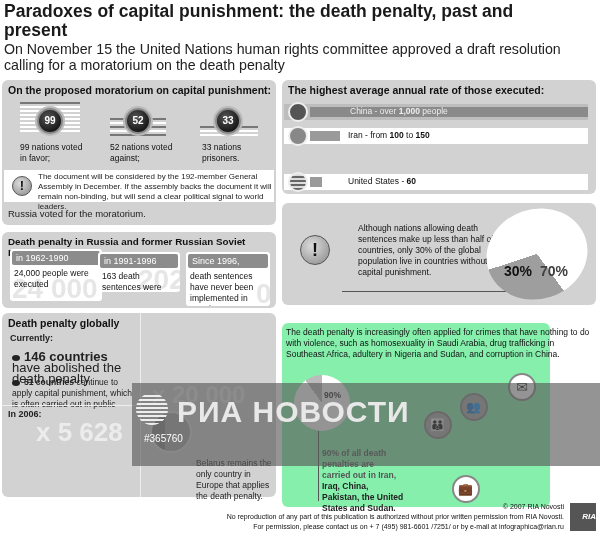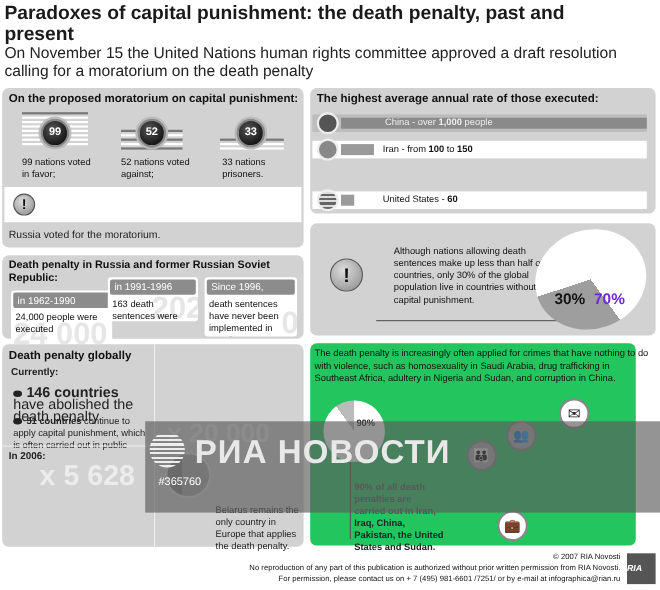--- a/index.html
+++ b/index.html
@@ -75,20 +75,21 @@
       <div class="stripe"></div>
   </div>
   <div class="badge" style="left:213px;top:28px;">33</div>
   <div class="vote-lbl" style="left:200px;top:62px;">
     <div>33 nations</div>
       <div>prisoners.</div>
   </div>
 
   <div style="position:absolute;left:2px;top:90px;width:270px;height:32px;background:#fff;"></div>
   <div class="warn" style="left:10px;top:96px;">!</div>
+  <div class="small" style="position:absolute;left:36px;top:92px;width:234px;font-size:8px;line-height:10px;">The document will be considered by the 192-member General Assembly in December. If the assembly backs the document it will remain non-binding, but will send a clear political signal to world leaders.</div>
   <div style="position:absolute;left:6px;top:128px;font-size:9.5px;color:#222;">Russia voted for the moratorium.</div>
 </div>
 
 <div class="panel" style="left:282px;top:80px;width:314px;height:114px;">
   <div class="panel-h">The highest average annual rate of those executed:</div>
   <div class="bar-row alt" style="top:24px;">
     <div class="flagc" style="background:#555;"></div>
     <div class="bar" style="width:278px;background:#8a8a8a;"></div>
     <div class="bar-lbl" style="color:#eee;left:66px;"><span>China - over </span><b>1,000</b><span> people</span></div>
   </div>
@@ -103,26 +104,26 @@
     <div class="bar-lbl"><span>United States - </span><b>60</b></div>
   </div>
 </div>
 
 <div class="panel" style="left:282px;top:203px;width:314px;height:102px;">
   <div class="warn" style="left:18px;top:32px;width:30px;height:30px;line-height:28px;font-size:18px;">!</div>
   <div style="position:absolute;left:60px;top:20px;width:150px;font-size:8.5px;line-height:11px;color:#111;margin-left:16px;">Although nations allowing death sentences make up less than half of all countries, only 30% of the global population live in countries without capital punishment.</div>
   <div style="position:absolute;left:60px;top:88px;width:180px;height:1px;background:#555;"></div>
   <div style="position:absolute;left:210px;top:0px;width:90px;height:102px;border-radius:50%;background:conic-gradient(#fff 0 70%,#9e9e9e 70% 100%);transform:rotate(-108deg);"></div>
   <div style="position:absolute;left:222px;top:60px;font-weight:bold;font-size:14px;color:#111;">30%</div>
-  <div style="position:absolute;left:258px;top:60px;font-weight:bold;font-size:14px;color:#6d28d9;">70%</div>
+  <div style="position:absolute;left:258px;top:60px;font-weight:bold;font-size:14px;color:#404040;">70%</div>
 </div>
 
 <div class="panel" style="left:2px;top:232px;width:274px;height:76px;">
   <div class="panel-h" style="font-size:9.8px;">Death penalty in Russia and former Russian Soviet Republic:</div>
-  <div class="rbox" style="left:8px;top:32px;width:92px;height:52px;overflow:hidden;">
+  <div class="rbox" style="left:8px;top:17px;width:92px;height:52px;overflow:hidden;">
     <div class="h">in 1962-1990</div>
     <div class="t">24,000 people were executed</div>
     <div class="bignum">24 000</div>
   </div>
   <div class="rbox" style="left:96px;top:20px;width:82px;height:40px;overflow:hidden;">
     <div class="h">in 1991-1996</div>
     <div class="t">163 death sentences were carried out</div>
     <div class="bignum" style="left:40px;">202</div>
   </div>
   <div class="rbox" style="left:184px;top:20px;width:84px;height:54px;overflow:hidden;">
@@ -143,21 +144,21 @@
   </div>
   <div style="position:absolute;left:138px;top:0px;width:1px;height:184px;background:#eee;"></div>
   <div style="position:absolute;left:150px;top:68px;font-size:24px;font-weight:bold;color:#e8e8e8;">x 20 000</div>
   <div style="position:absolute;left:0;top:92px;width:138px;height:1px;background:#eee;"></div>
   <div style="position:absolute;left:6px;top:96px;font-weight:bold;font-size:9px;">In 2006:</div>
   <div style="position:absolute;left:34px;top:104px;font-size:26px;font-weight:bold;color:#ececec;">x 5 628</div>
   <div style="position:absolute;left:148px;top:98px;width:42px;height:42px;border-radius:50%;background:linear-gradient(90deg,#888 0 35%,#aaa 35% 100%);border:2px solid #ddd;"></div>
   <div style="position:absolute;left:194px;top:145px;width:78px;font-size:8.5px;line-height:11px;">Belarus remains the only country in Europe that applies the death penalty.</div>
 </div>
 
-<div class="panel" style="left:282px;top:312px;width:296px;height:184px;background:#22c55e;">
+<div class="panel" style="left:282px;top:323px;width:268px;height:184px;background:#86efac;">
   <div style="position:absolute;left:4px;top:4px;width:306px;font-size:8.5px;line-height:11px;color:#111;">The death penalty is increasingly often applied for crimes that have nothing to do with violence, such as homosexuality in Saudi Arabia, drug trafficking in Southeast Africa, adultery in Nigeria and Sudan, and corruption in China.</div>
   <div style="position:absolute;left:12px;top:52px;width:56px;height:56px;border-radius:50%;background:conic-gradient(#fff 0 90%,#bbb 90% 100%);"></div>
   <div style="position:absolute;left:42px;top:67px;font-weight:bold;font-size:8.5px;">90%</div>
   <div style="position:absolute;left:36px;top:108px;width:1px;height:70px;background:#555;"></div>
   <div style="position:absolute;left:40px;top:125px;width:82px;font-size:8.5px;line-height:11px;font-weight:bold;">
     <span style="color:#555;">90% of all death penalties are carried out in Iran,</span> <b>Iraq, China, Pakistan, the United States and Sudan.</b>
   </div>
   <div style="position:absolute;left:226px;top:50px;width:28px;height:28px;border-radius:50%;background:#fff;border:2px solid #888;text-align:center;font-size:14px;line-height:24px;">✉</div>
   <div style="position:absolute;left:178px;top:70px;width:28px;height:28px;border-radius:50%;background:#aaa;border:2px solid #888;text-align:center;font-size:12px;line-height:24px;">👥</div>
   <div style="position:absolute;left:142px;top:88px;width:28px;height:28px;border-radius:50%;background:#aaa;border:2px solid #888;text-align:center;font-size:12px;line-height:24px;">👪</div>
@@ -166,13 +167,13 @@
 
 <div class="watermark">
   <div class="wm-logo"></div>
   <div class="wm-text">РИА НОВОСТИ</div>
   <div class="wm-id">#365760</div>
 </div>
 
 <div class="footer" style="top:503px;">© 2007 RIA Novosti</div>
 <div class="footer" style="top:513px;">No reproduction of any part of this publication is authorized without prior written permission from RIA Novosti.</div>
 <div class="footer" style="top:523px;">For permission, please contact us on + 7 (495) 981-6601 /7251/ or by e-mail at infographica@rian.ru</div>
-<div style="position:absolute;right:4px;top:503px;width:26px;height:28px;background:#555;color:#fff;font-size:8px;text-align:left;line-height:28px;font-style:italic;font-weight:bold;">RIA</div>
+<div style="position:absolute;right:4px;top:503px;width:26px;height:28px;background:#555;color:#fff;font-size:8px;text-align:right;line-height:28px;font-style:italic;font-weight:bold;">RIA</div>
 
 </body></html>

